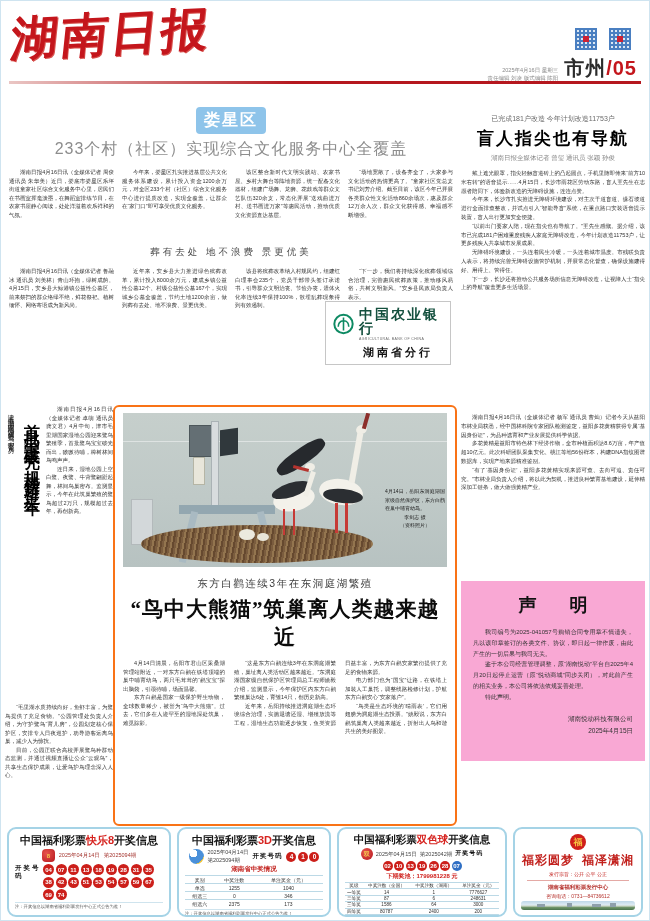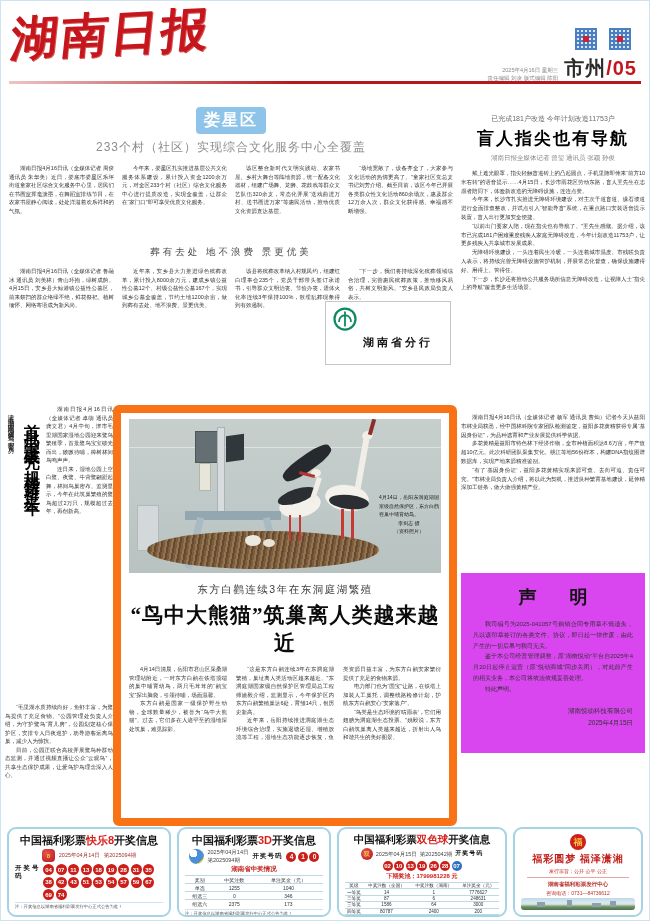--- a/index.html
+++ b/index.html
@@ -19,21 +19,21 @@
   .datelines{font-size:5.5px;color:#898989;text-align:right;line-height:1.5;}
   .secline{font-size:20px;font-weight:900;color:#2b2b2b;letter-spacing:1px;}
   .secline .no{color:#c4161c;}
   .rule{position:absolute;left:8px;right:8px;top:80px;height:3px;
         background:linear-gradient(90deg,#eac6c4,#b5171e 45%);}
   
   .arthead{display:flex;align-items:center;justify-content:center;gap:10px;}
   .tag{font-size:16px;font-weight:700;color:#fff;background:#8ec4ea;border-radius:4px;
        padding:3px 8px;letter-spacing:2px;}
   .h1{font-size:26px;font-weight:900;color:#0d0d0d;letter-spacing:1px;}
-  .sub{text-align:center;font-size:12px;color:#8d8d8d;letter-spacing:1px;margin-top:5px;}
+  .sub{text-align:center;font-size:16px;color:#8d8d8d;letter-spacing:1px;margin-top:5px;}
   .kick{text-align:center;font-size:9.5px;color:#4a4a4a;letter-spacing:3px;}
   .tiny{font-size:5.5px;line-height:1.55;}
   
   .art1{position:absolute;left:8px;top:106px;width:444px;}
   .art1 .body{margin-top:8px;column-count:4;column-gap:8px;height:74px;overflow:hidden;}
   .art2{position:absolute;left:8px;top:245px;width:444px;}
   .art2 .bodywrap{position:relative;margin-top:8px;height:100px;}
   .art2 .body{column-count:4;column-gap:8px;height:100px;overflow:hidden;}
   .abcad{position:absolute;right:2px;bottom:2px;width:126px;height:64px;background:#fff;
          border:1px solid #c6c6c6;box-sizing:border-box;padding:5px 7px;}
@@ -45,41 +45,41 @@
   .leftart{position:absolute;left:4px;top:404px;width:108px;height:421px;}
   .la-top{display:flex;gap:4px;height:292px;}
   .la-kicker{writing-mode:vertical-rl;font-size:6.5px;color:#222;letter-spacing:1.5px;
              line-height:12px;padding-top:4px;}
   .la-head{writing-mode:vertical-rl;font-size:16px;font-weight:900;color:#000;
            letter-spacing:6px;padding-top:6px;}
   .la-b1{flex:1;overflow:hidden;}
   .la-b2{margin-top:6px;height:116px;overflow:hidden;}
   
   .feat{position:absolute;left:112px;top:404px;width:344px;height:421px;box-sizing:border-box;
-        border:8px solid #f97316;border-radius:6px;background:#fff;padding:6px 8px;}
+        border:2px solid #f97316;border-radius:6px;background:#fff;padding:6px 8px;}
   .photo{position:relative;height:154px;overflow:hidden;
          background:linear-gradient(180deg,#c6cfcc 0%,#bfc9c7 55%,#b7c2c1 100%);}
   .ph{position:absolute;}
   .caption{position:absolute;right:2px;top:74px;width:60px;font-size:5px;color:#1c1c1c;
            line-height:1.7;text-align:justify;}
   .cap-credit{text-align:center;text-indent:0;}
   .feat .kick2{margin-top:10px;text-align:center;font-size:10.5px;color:#3d3d3d;letter-spacing:1.5px;}
   .feat .h2{margin-top:4px;text-align:center;font-size:21px;font-weight:900;color:#0b0b0b;
             font-family:"Liberation Serif",serif;letter-spacing:1px;}
   .feat .byline{margin-top:5px;text-align:center;font-size:8px;color:#555;}
   .feat .body{margin-top:8px;column-count:3;column-gap:9px;height:168px;overflow:hidden;}
   
   .rcol{position:absolute;left:460px;top:113px;width:184px;}
   .ra-kick{text-align:center;font-size:7px;color:#6b6b6b;}
   .ra-h{text-align:center;font-size:17px;font-weight:900;letter-spacing:2px;margin-top:3px;color:#000;}
   .ra-by{text-align:center;font-size:6.5px;color:#888;margin-top:4px;}
   .ra-body{margin-top:6px;height:238px;overflow:hidden;line-height:1.6;}
   .rb-h{text-align:center;font-size:15px;font-weight:900;margin-top:14px;color:#000;}
   .rb-body{margin-top:6px;height:156px;overflow:hidden;line-height:1.6;}
-  .sm{margin-top:4px;background:#d946ef;padding:12px 12px 8px;box-sizing:border-box;height:180px;}
+  .sm{margin-top:12px;background:#f9a8d4;padding:12px 12px 8px;box-sizing:border-box;height:180px;}
   .sm-t{text-align:center;font-size:18px;font-weight:900;letter-spacing:14px;padding-left:14px;color:#111;}
   .sm-body{margin-top:10px;font-size:6px;line-height:1.8;}
   .sm-sign{text-align:right;font-size:6.5px;color:#333;margin-top:10px;line-height:1.9;text-indent:0;}
   
   .lrow{position:absolute;left:6px;top:826px;right:6px;height:90px;display:flex;gap:6px;}
   .lbox{border:2px solid #a5d3e6;border-radius:9px;background:#fff;box-sizing:border-box;
         padding:4px 6px;overflow:hidden;}
   .lt{font-size:11px;font-weight:900;text-align:center;color:#161616;white-space:nowrap;}
   .red{color:#d6231f;}
   .meta{display:flex;align-items:center;justify-content:center;gap:4px;margin-top:1px;}
@@ -99,21 +99,21 @@
   .tbl{width:100%;border-collapse:collapse;margin-top:1px;}
   .tbl th,.tbl td{font-weight:400;text-align:center;padding:.5px 0;color:#333;
                   border-top:1px solid #bcd9e6;}
   .d3t th,.d3t td{font-size:5px;}
   .ssqt th,.ssqt td{font-size:4.6px;padding:.2px 0;}
   .subT{font-size:6.5px;font-weight:700;color:#c2211d;text-align:center;margin-top:1px;}
   .jack{font-size:6px;font-weight:900;color:#cf1f1b;text-align:center;margin-top:1px;}
   .fcbox{display:flex;flex-direction:column;gap:2px;text-align:center;flex:1;padding:5px 6px;}
   .cplogo{width:16px;height:16px;border-radius:50%;background:#cf1f1b;color:#f5c542;font-size:9px;
           font-weight:900;display:flex;align-items:center;justify-content:center;margin:0 auto;}
-  .slogan{font-size:10px;font-weight:900;color:#c2211d;font-family:Liberation Serif, serif;letter-spacing:1px;}
+  .slogan{font-size:12px;font-weight:900;color:#c2211d;font-family:Liberation Mono, monospace;letter-spacing:1px;}
   .principle{font-size:5px;color:#c2211d;}
   .fcdiv{border-top:1px solid #e4a9a5;margin:1px 6px;}
   .fcorg{font-size:5.5px;font-weight:700;color:#b5312c;}
   .fctel{font-size:5px;color:#b5312c;}
   .city{flex:1;border-radius:3px;position:relative;overflow:hidden;
         background:linear-gradient(180deg,#bfd8e8 0%,#ddeaf2 42%,#cfd9c9 55%,#6f9468 72%,#49724b 100%);}
   .bld{position:absolute;background:#8fa0ab;}
 </style>
 </head>
 <body>
@@ -157,20 +157,24 @@
           <p>近年来，安乡县大力推进绿色殡葬改革，累计投入8000余万元，建成乡镇公益性公墓12个、村级公益性公墓167个，实现城乡公墓全覆盖，节约土地1200余亩，做到葬有去处、地不浪费、景更优美。</p>
           <p>该县将殡葬改革纳入村规民约，组建红白理事会235个，党员干部带头签订承诺书，引导群众文明治丧、节俭办丧，遗体火化率连续3年保持100%，散埋乱葬现象得到有效遏制。</p>
           <p>“下一步，我们将持续深化殡葬领域综合治理，完善惠民殡葬政策，推动移风易俗，共树文明新风。”安乡县民政局负责人表示。</p>
         </div>
       <div class="abcad">
         <div class="abcrow">
           <svg width="24" height="24" viewBox="0 0 32 32">
             <circle cx="16" cy="16" r="14" fill="none" stroke="#0e8a63" stroke-width="3"></circle>
             <path d="M16 6 v20 M16 11 c-6 0-8 5-8 9 M16 11 c6 0 8 5 8 9" fill="none" stroke="#0e8a63" stroke-width="2.4"></path>
           </svg>
+          <div>
+            <div class="abcname">中国农业银行</div>
+            <div class="abcen">AGRICULTURAL BANK OF CHINA</div>
+          </div>
         </div>
         <div class="abcbranch">湖南省分行</div>
       </div>
     </div>
   </div>
 
   <div class="leftart">
     <div class="la-top">
       <div class="la-kicker">津市毛里湖国家湿地公园成为鹭鸟“大型育儿房”</div>
       <div class="la-head">首批宝宝破壳 规模超过去年</div>

